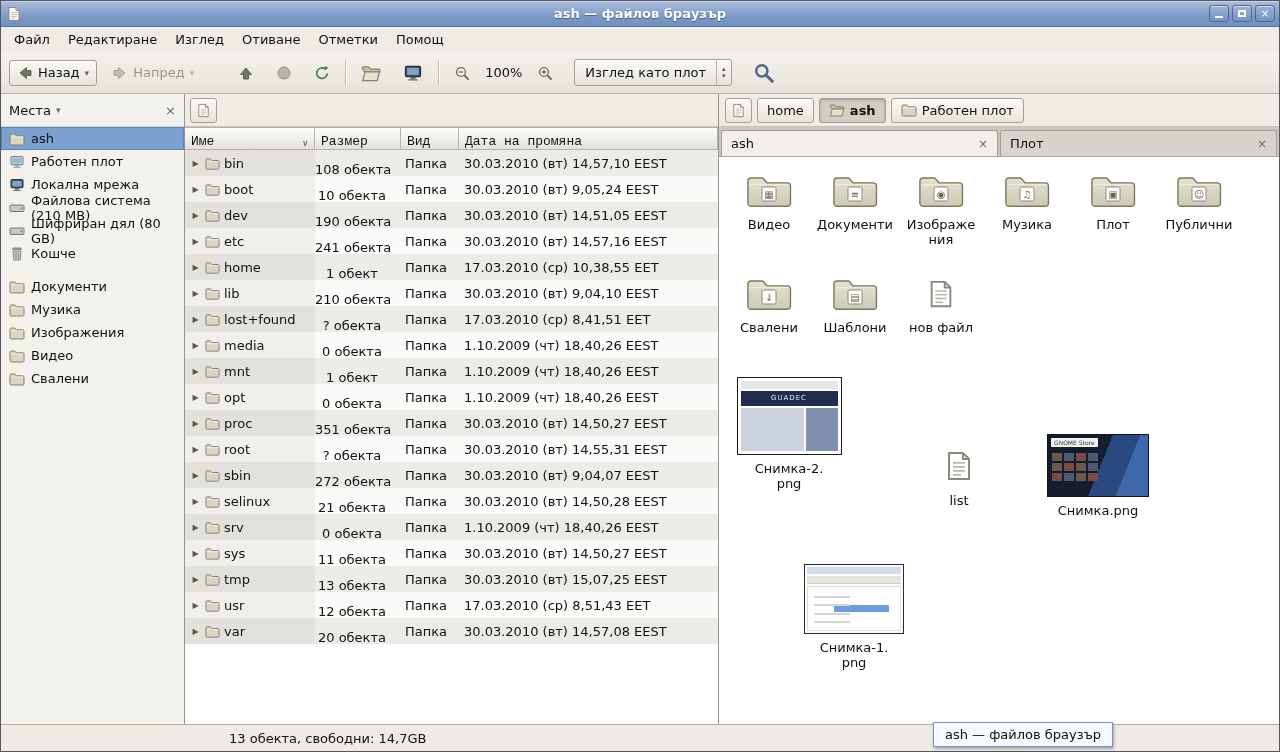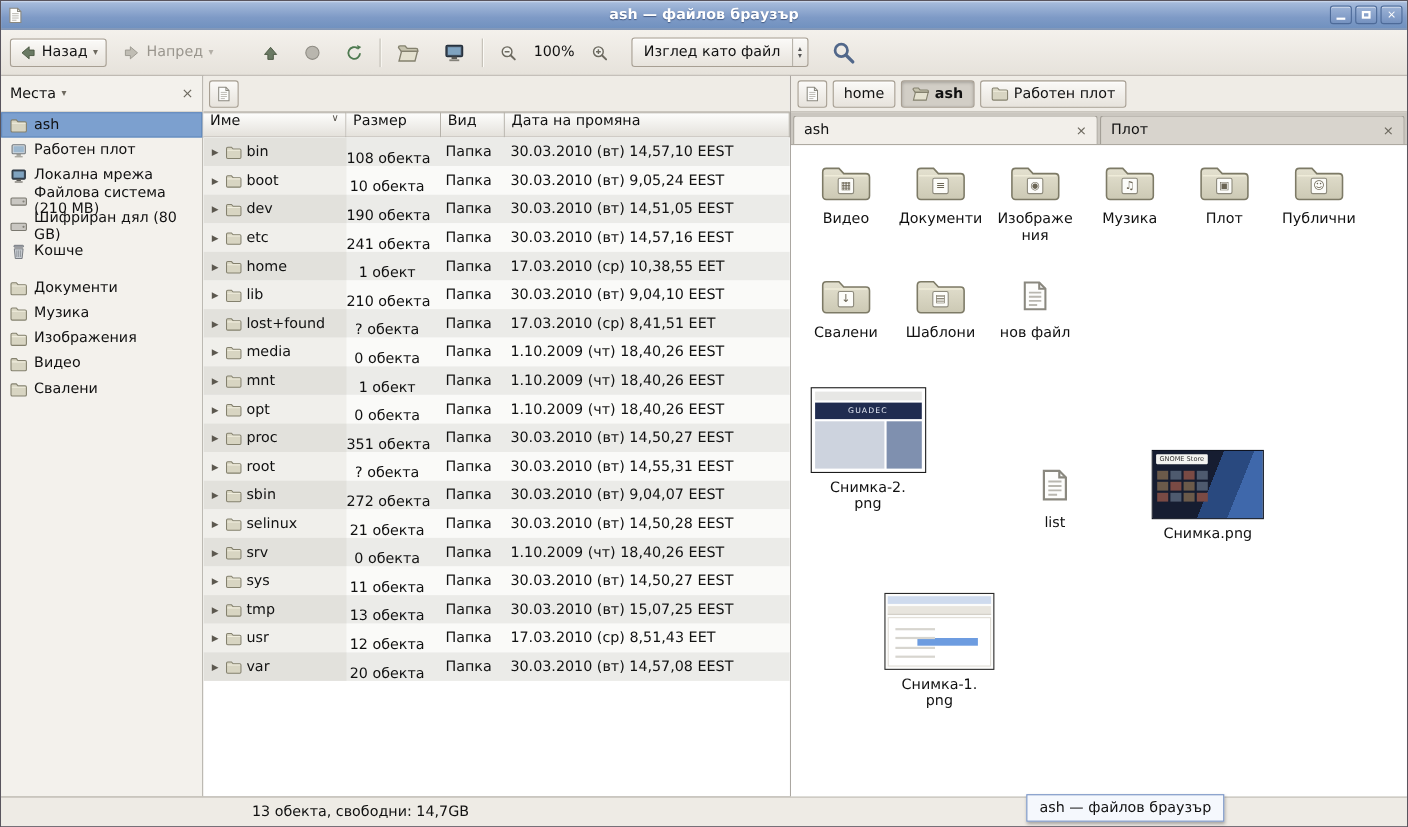--- a/index.html
+++ b/index.html
@@ -52,22 +52,22 @@
   .sb-close{margin-left:auto;color:#6d695f;font-size:13px;}
   .sbi{height:23px;display:flex;align-items:center;gap:6px;padding-left:8px;}
   .sbi.sel{background:#7ca0cf;box-shadow:inset 0 0 0 1px #5d85ba;}
   .sb-sep{height:10px;}
 
   .pane-mid{width:534px;background:#fff;border-right:1px solid #98948c;display:flex;flex-direction:column;}
   .mini-bar{height:33px;background:#efece6;border-bottom:1px solid #c6c2ba;display:flex;align-items:center;padding:0 5px;}
   .mini-btn{width:27px;height:25px;border:1px solid #a79f93;border-radius:3px;display:flex;align-items:center;
     justify-content:center;background:linear-gradient(#fbfaf8,#e7e3dc);}
   .cols{display:flex;height:23px;flex:0 0 auto;}
-  .hc{display:flex;align-items:flex-start;padding:0 6px;background:linear-gradient(#fdfdfc,#e4e1db);
-    border:1px solid #b6b2aa;border-left:none;white-space:nowrap;overflow:hidden;}
+  .hc{display:flex;align-items:flex-end;padding:0 6px;background:linear-gradient(#fdfdfc,#e4e1db);
+    border:1px solid #b6b2aa;border-left:none;white-space:nowrap;overflow:hidden;font-family:Liberation Mono, monospace;}
   .hc-name{width:130px;justify-content:space-between;}
   .hc-size{width:86px;}
   .hc-type{width:58px;}
   .hc-date{flex:1;}
   .sort{font-size:9px;color:#55514a;}
   .rows{flex:1;overflow:hidden;background:#fff;}
   .trow{display:flex;height:26px;align-items:center;}
   .trow:nth-child(odd){background:#ebebe8;}
   .trow:nth-child(even){background:#fafaf8;}
   .c-name{width:130px;height:100%;display:flex;align-items:center;gap:4px;padding-left:5px;background:rgba(80,70,40,.06);}
@@ -222,20 +222,28 @@
         <span class="wb">
             <i class="g-min"></i>
           </span>
         <span class="wb">
             <i class="g-max"></i>
           </span>
         <span class="wb">×</span>
       </div>
     </div>
 
+    <div class="menubar">
+      <span class="menu-item">Файл</span>
+      <span class="menu-item">Редактиране</span>
+      <span class="menu-item">Изглед</span>
+      <span class="menu-item">Отиване</span>
+      <span class="menu-item">Отметки</span>
+      <span class="menu-item">Помощ</span>
+    </div>
 
     <div class="toolbar">
       <div class="tbtn raised">
         <svg class="ic16">
             <use href="#sym-arrow-left"></use>
           </svg>
         <span>Назад</span>
         <span class="caret">▾</span>
       </div>
       <div class="tbtn disabled">
@@ -277,21 +285,21 @@
             <use href="#sym-zoom-out"></use>
           </svg>
       </div>
       <span>100%</span>
       <div class="tbtn">
         <svg class="ic16">
             <use href="#sym-zoom-in"></use>
           </svg>
       </div>
       <div class="combo">
-        <span class="ctext">Изглед като файл</span>
+        <span class="ctext">Изглед като плот</span>
         <span class="cspin">
           <span>▴</span>
             <span>▾</span>
         </span>
       </div>
       <div class="tbtn" style="margin-left:6px">
         <svg class="ic22">
             <use href="#sym-search"></use>
           </svg>
       </div>

